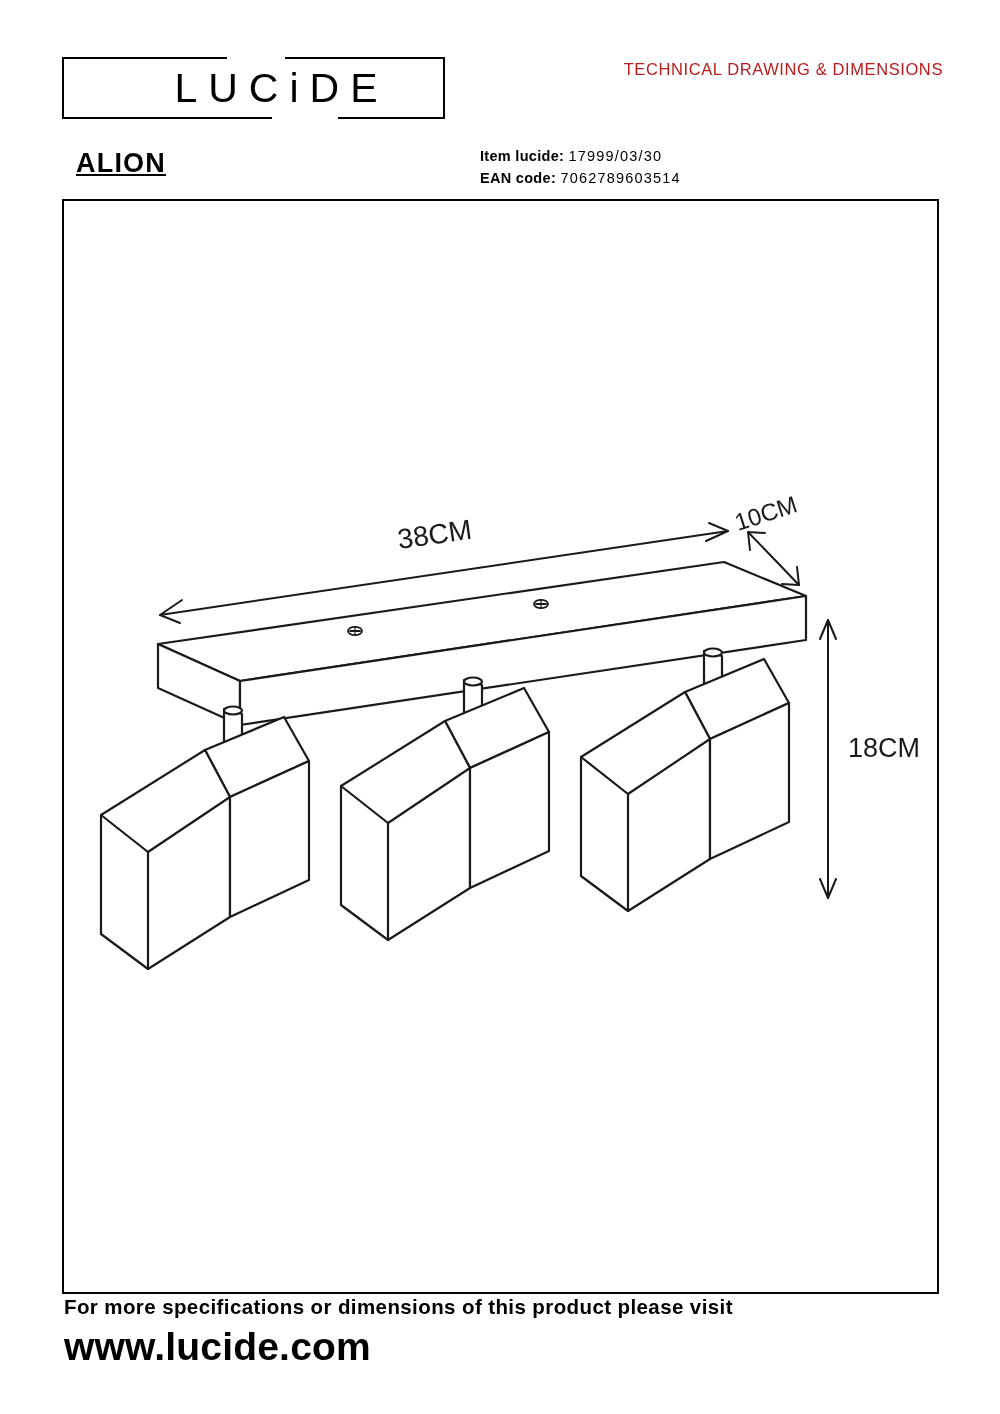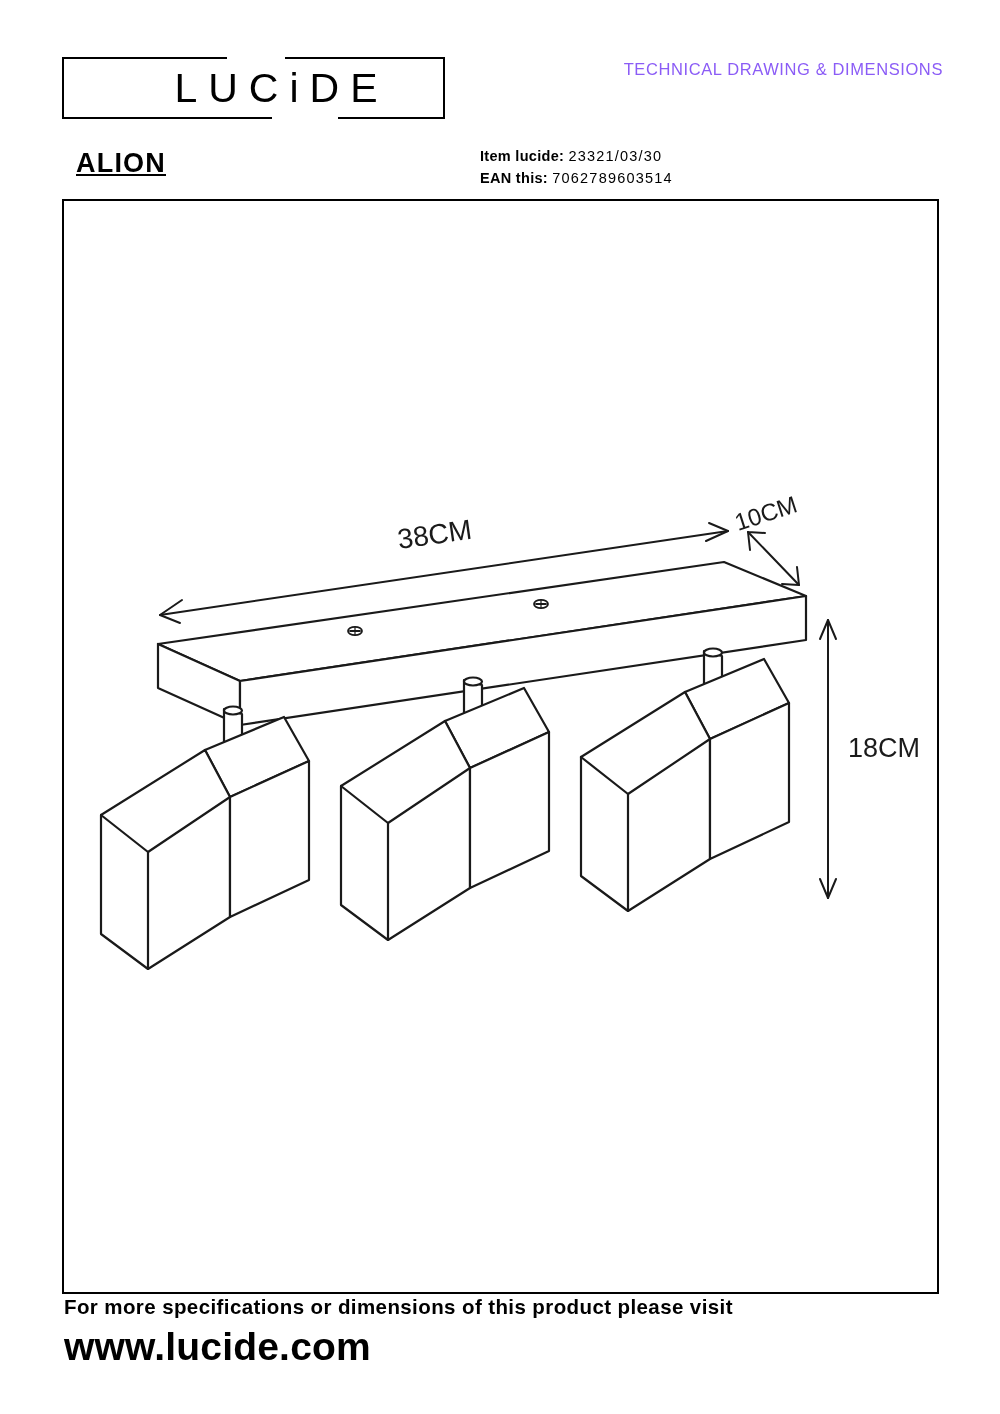--- a/index.html
+++ b/index.html
@@ -47,21 +47,21 @@
     left: 208px; top: 47px;
     width: 66px; height: 17px;
     background: #ffffff;
   }
 
   .header-right {
     position: absolute;
     right: 57px; top: 60px;
     font-size: 16.5px;
     letter-spacing: 0.6px;
-    color: #8b5cf6;
+    color: #b91c1c;
     white-space: nowrap;
   }
 
   .product-title {
     position: absolute;
     left: 76px; top: 148px;
     font-size: 27px;
     font-weight: bold;
     letter-spacing: 1.2px;
     text-decoration: underline;
@@ -117,24 +117,24 @@
   <div class="logo-notch2"></div>
 </div>
 
 <div class="header-right">TECHNICAL DRAWING &amp; DIMENSIONS</div>
 
 <div class="product-title">ALION</div>
 
 <div class="meta">
   <div>
     <b>Item lucide:</b>
-    <span class="val">23321/03/30</span>
+    <span class="val">17999/03/30</span>
   </div>
   <div>
-    <b>EAN this</b><b>:</b>
+    <b>EAN code</b><b>:</b>
     <span class="val">7062789603514</span>
   </div>
 </div>
 
 <div class="frame">
   <svg class="drawing" viewBox="0 0 877 1095">
     <g fill="none" stroke="#1a1a1a" stroke-width="2.2" stroke-linejoin="round" stroke-linecap="round">
 
       <path d="M 94 443 L 660 361 L 742 395 L 176 480 Z" fill="#ffffff"></path>
 

